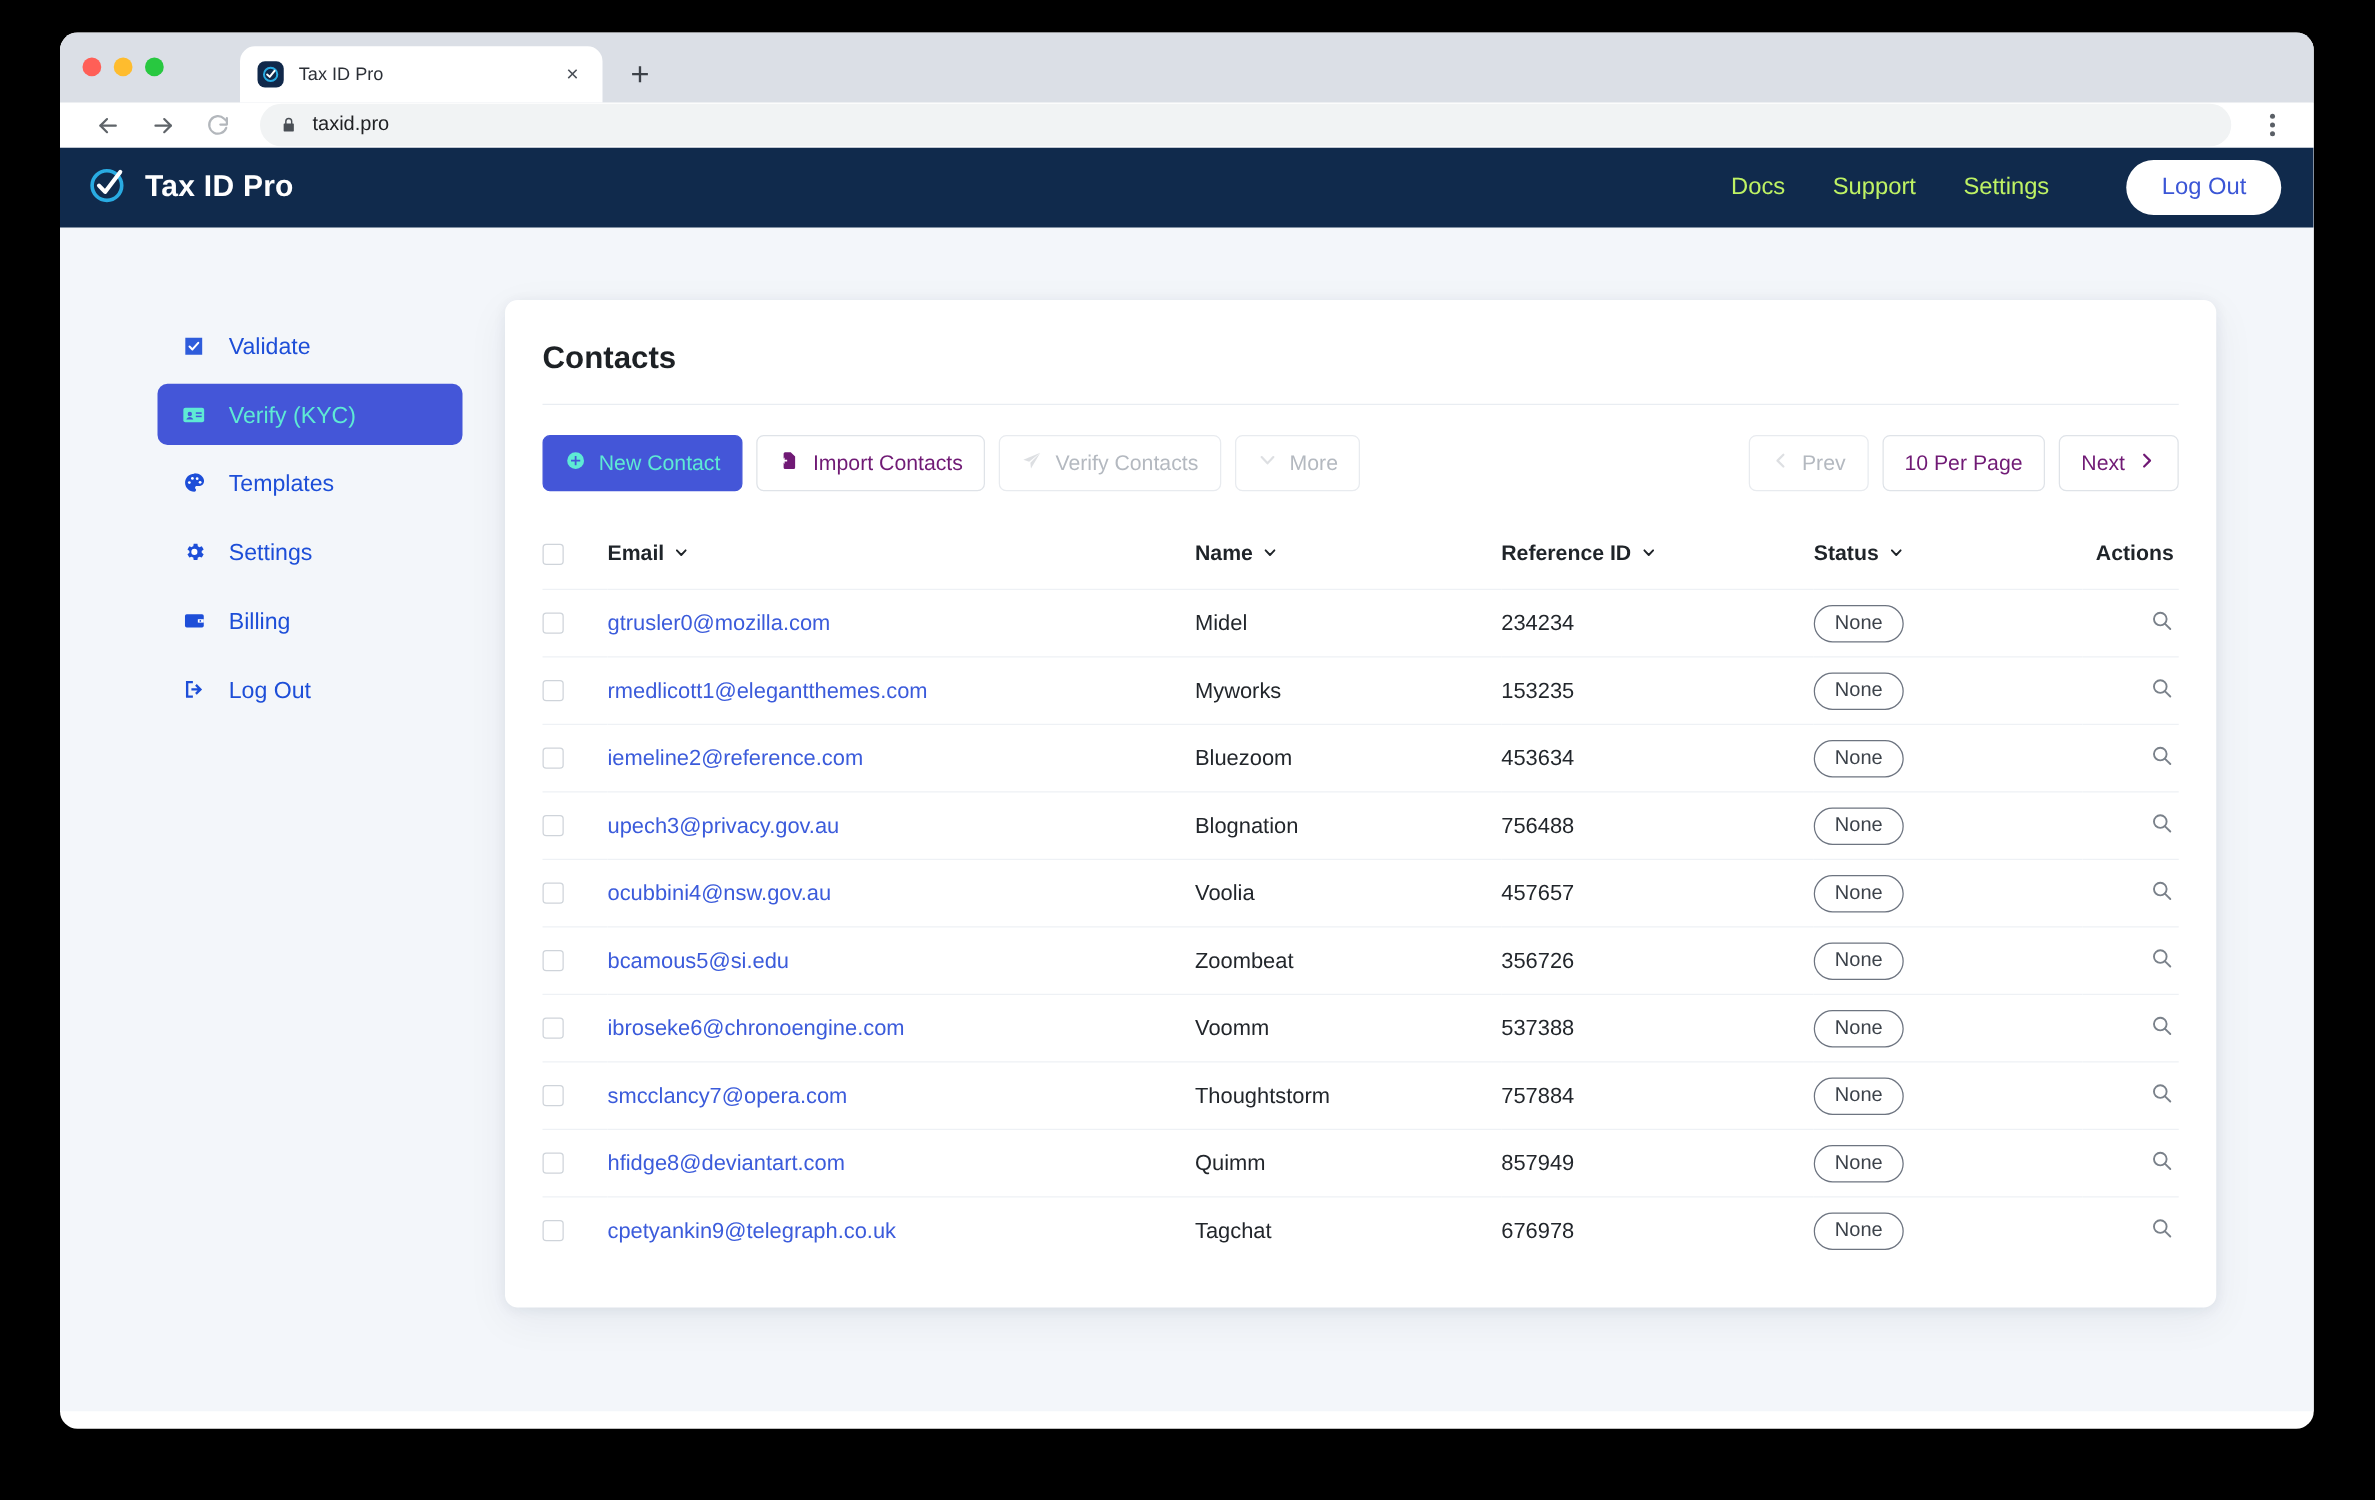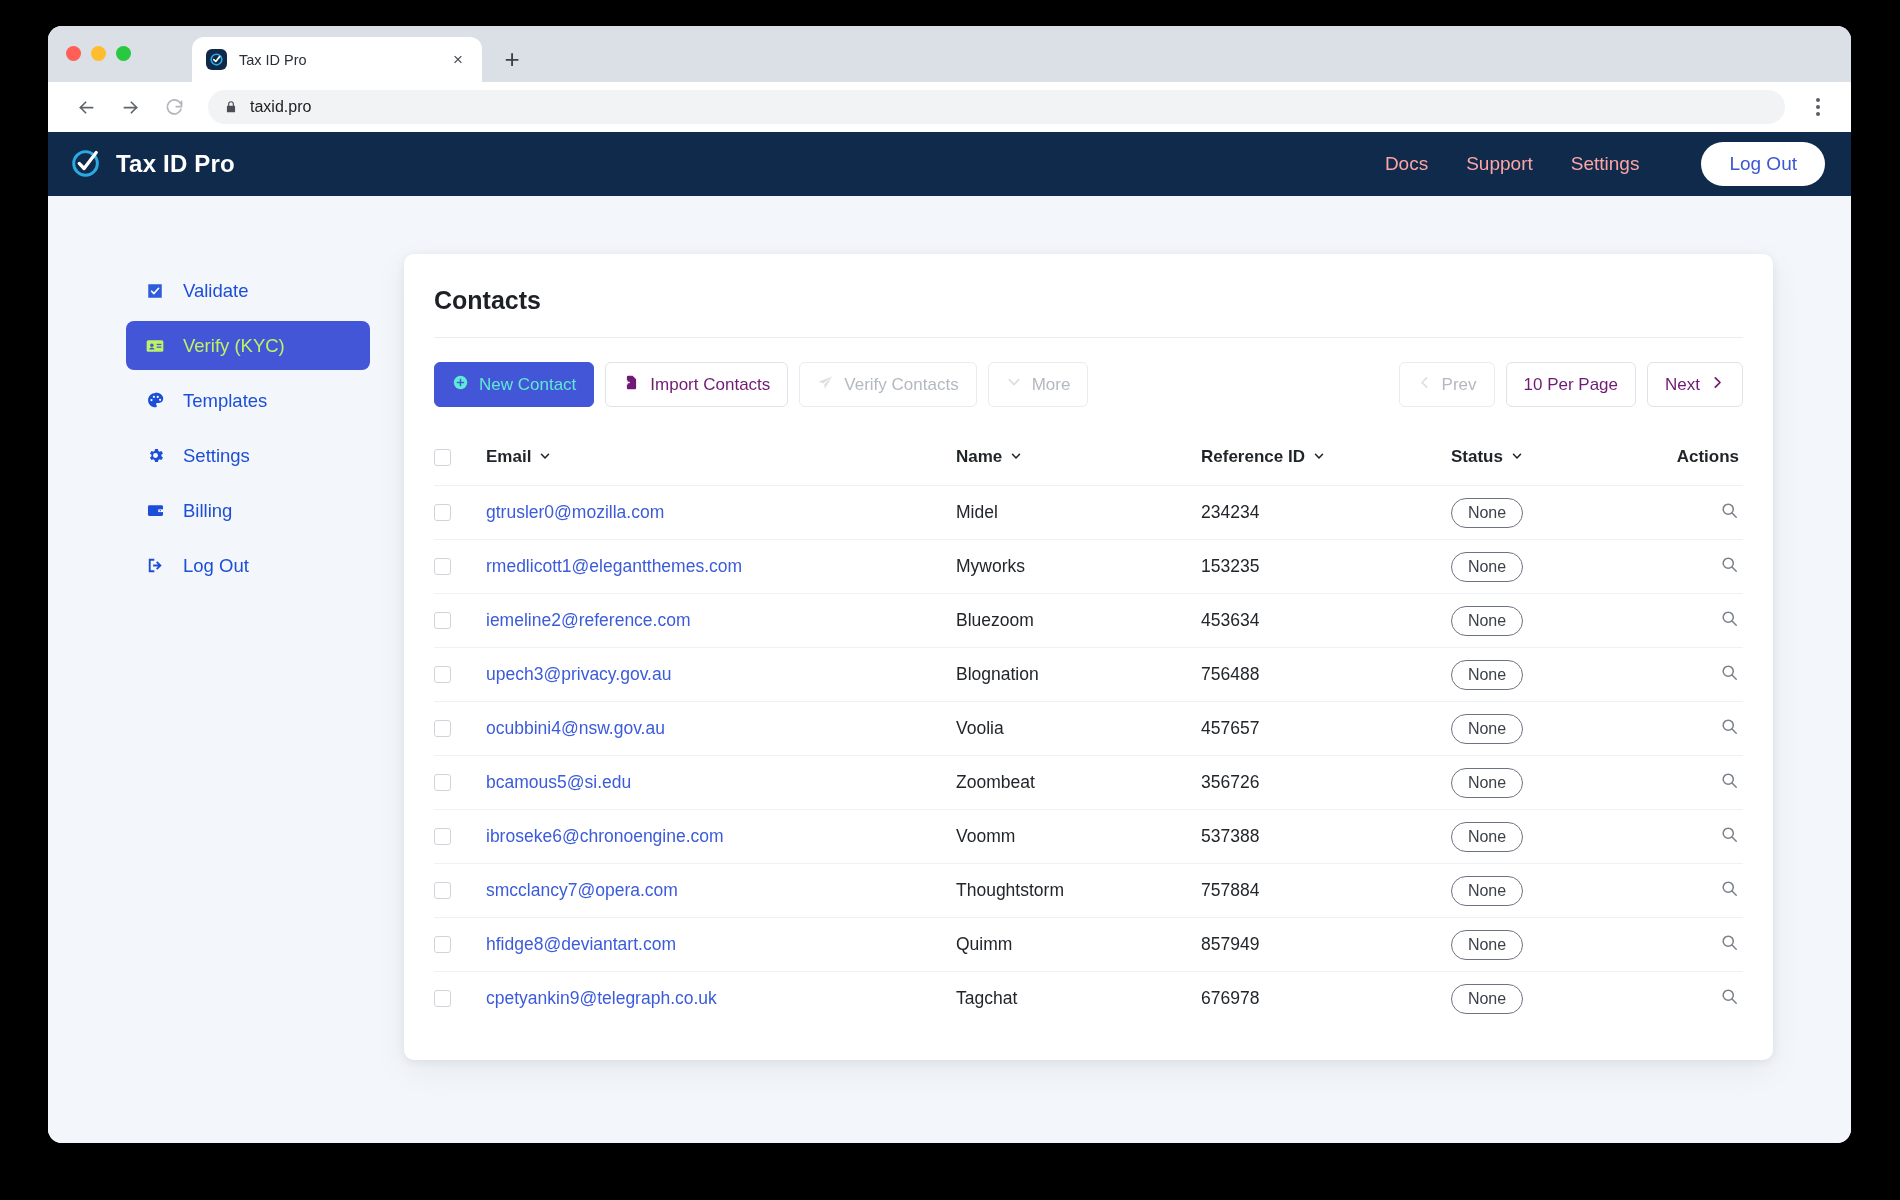--- a/index.html
+++ b/index.html
@@ -85,21 +85,21 @@
     margin-left: 10px; margin-bottom: 3px;
     display: flex; align-items: center; justify-content: center;
     color: #3c4148;
     font-size: 26px;
     line-height: 1;
     font-weight: 300;
   }
 
   
   .urlbar {
-    height: 50px;
+    height: 36px;
     background: #ffffff;
     display: flex;
     align-items: center;
     padding: 0 18px 0 20px;
     gap: 8px;
   }
   .navbtn {
     width: 36px; height: 36px;
     display: flex; align-items: center; justify-content: center;
     color: #5f6469;
@@ -146,21 +146,21 @@
     font-weight: bold;
     letter-spacing: 0.2px;
   }
   .appnav {
     margin-left: auto;
     display: flex;
     align-items: center;
     gap: 38px;
   }
   .appnav a {
-    color: #fca5a5;
+    color: #bef264;
     font-size: 19px;
     text-decoration: none;
     white-space: nowrap;
   }
   .logout-btn {
     background: #ffffff;
     color: #3b56d6;
     font-size: 19px;
     border: none;
     border-radius: 22px;
@@ -186,21 +186,21 @@
     align-items: center;
     gap: 17px;
     height: 49px;
     padding: 0 18px;
     border-radius: 8px;
     margin-bottom: 6px;
     color: #1d4ed8;
     font-size: 18.5px;
     cursor: pointer;
   }
-  .side-item.active { background: #4456d8; color: #bef264; }
+  .side-item.active { background: #4456d8; color: #5eead4; }
   .side-item .si-icon { width: 22px; display: flex; align-items: center; justify-content: center; flex: none; }
 
   
   .card {
     flex: 1;
     background: #ffffff;
     border-radius: 10px;
     box-shadow: 0 2px 10px rgba(16,42,76,0.07), 0 10px 34px rgba(16,42,76,0.06);
     padding: 30px 30px 40px 30px;
     height: 806px;

